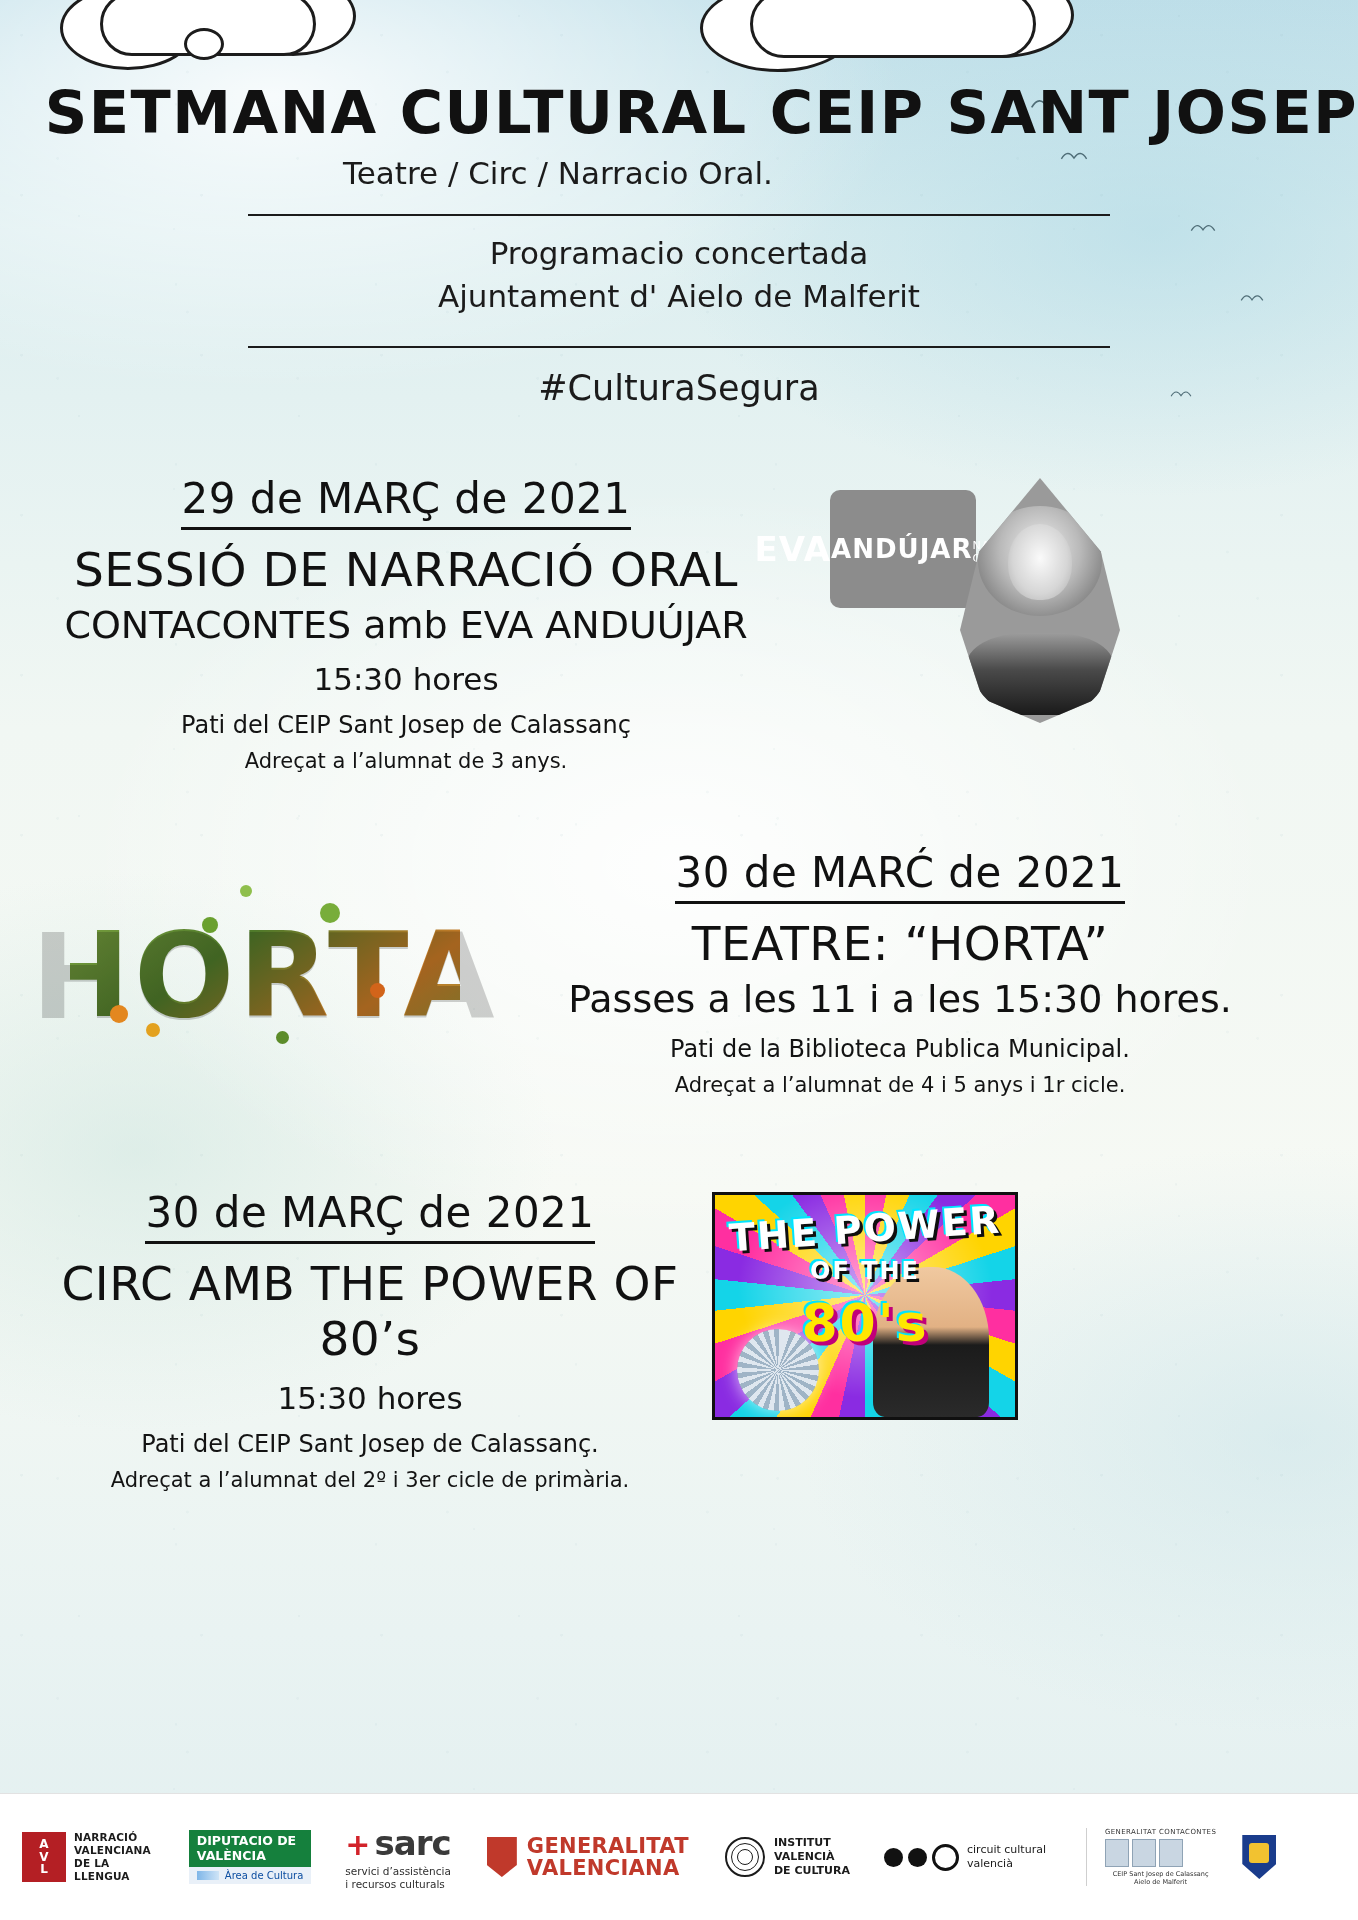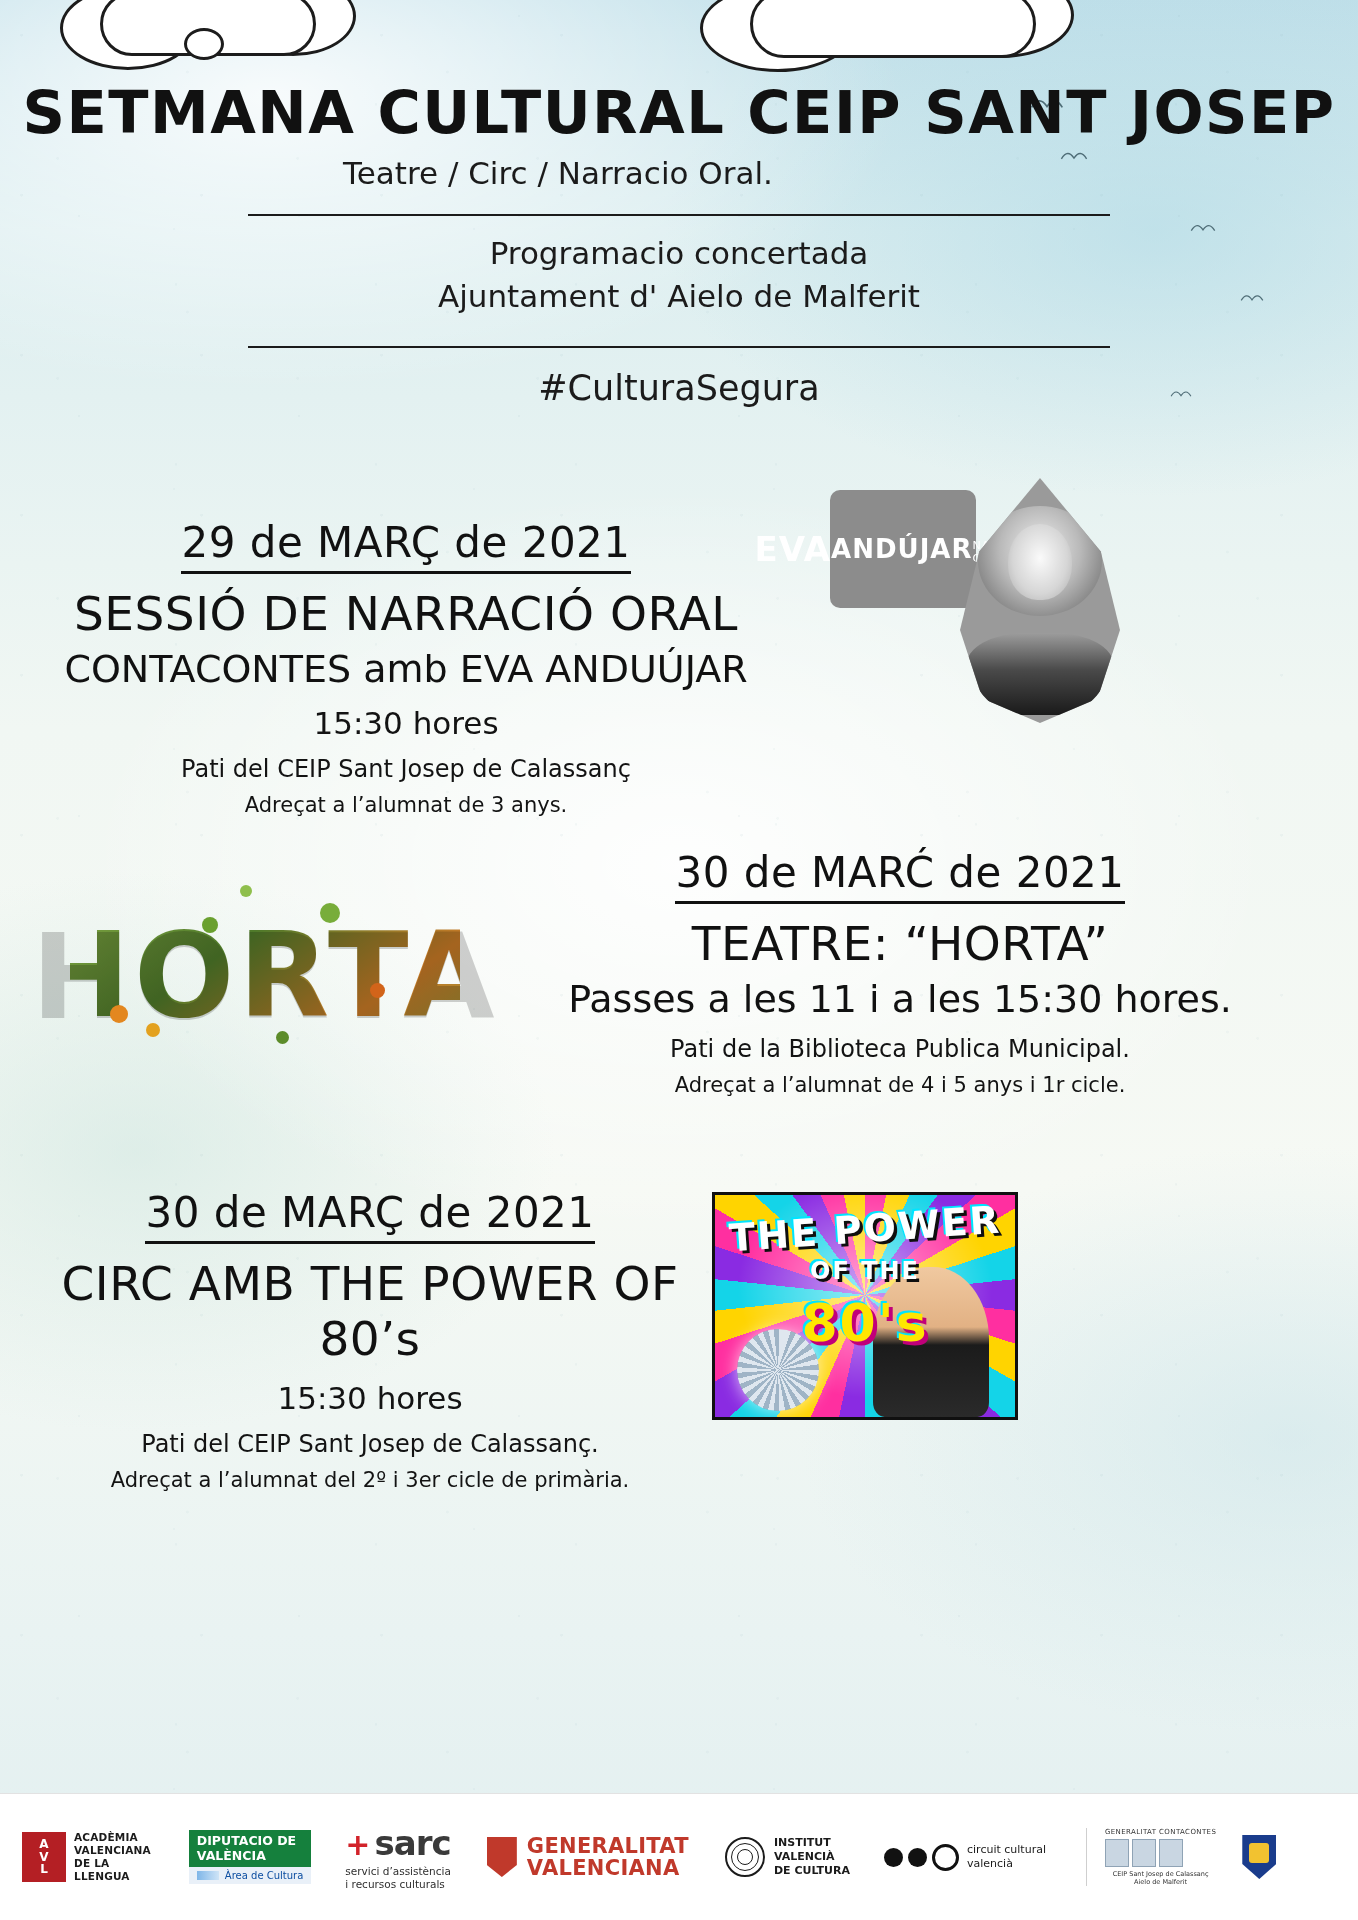--- a/index.html
+++ b/index.html
@@ -59,21 +59,21 @@
     color: #4f6d77;
   }
   .bird svg { width: 100%; height: 100%; }
 
   
   .title {
     position: absolute;
     top: 78px;
     left: 0;
     width: 1358px;
-    text-align: center;
+    text-align: right;
     font-family: "DejaVu Sans", sans-serif;
     font-weight: 700;
     font-size: 59px;
     letter-spacing: 1.5px;
     color: #111;
   }
   .subtitle {
     position: absolute;
     top: 155px;
     left: 0;
@@ -144,21 +144,21 @@
     color: #131313;
     margin-top: 14px;
   }
   .ev-aud {
     font-size: 21px;
     color: #131313;
     margin-top: 10px;
   }
 
   
-  #event-1 { top: 474px; left: 56px; width: 700px; text-align: center; margin-top: 44px; }
+  #event-1 { top: 474px; left: 56px; width: 700px; text-align: center; }
   
   #event-2 { top: 848px; left: 470px; width: 860px; text-align: center; }
   
   #event-3 { top: 1188px; left: 40px; width: 660px; text-align: center; }
 
   
   .eva-wrap { position: absolute; top: 478px; left: 830px; width: 290px; height: 280px; }
   .eva-bubble {
     position: absolute; left: 0; top: 12px;
     width: 146px; height: 118px;
@@ -432,21 +432,21 @@
   </div>
 
   <div class="footer">
 
     <div class="logo logo-avl">
       <div class="avl-box">
         <span>A</span>
         <span>V</span>
         <span>L</span>
       </div>
-      <div class="avl-txt" style="white-space:pre-line">ACADÈMIA
+      <div class="avl-txt" style="white-space:pre-line">NARRACIÓ
 VALENCIANA
 DE LA
 LLENGUA</div>
     </div>
 
     <div class="logo logo-dip">
       <div>
         <div class="dip-top" style="white-space:pre-line">DIPUTACIO DE
 VALÈNCIA</div>
         <div class="dip-bot">

